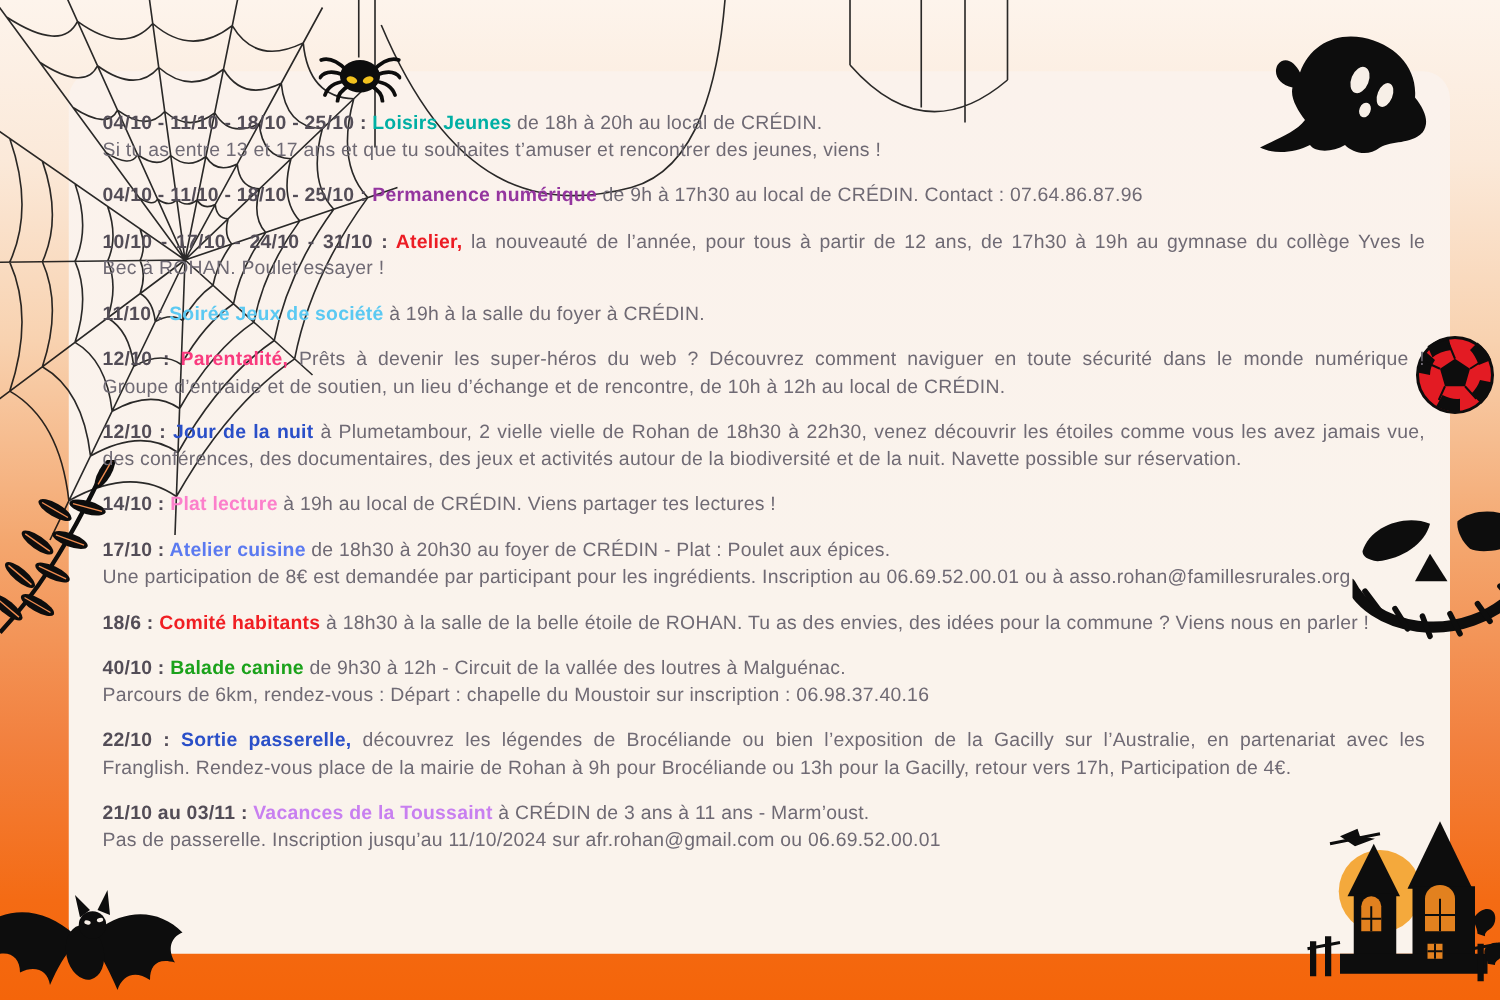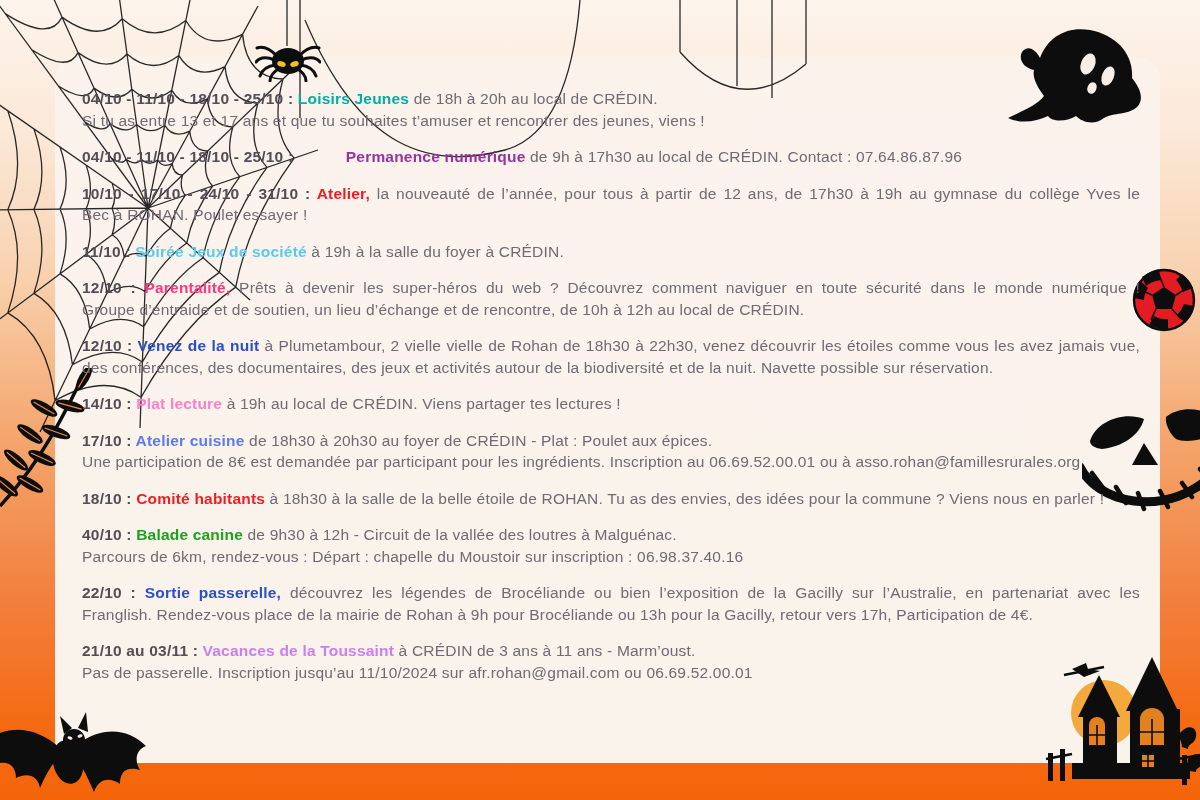--- a/index.html
+++ b/index.html
@@ -174,46 +174,46 @@
       <path d="M55,70 V90 M47,80 H63 M110,64 V90 M98,77 H122 M106,100 V112 M100,106 H112"></path>
     </g>
   </svg>
 
   <div class="events">
       <div class="event">
         <div class="line"><span class="date">04/10 - 11/10 - 18/10 - 25/10 : </span><span class="etitle" style="color: rgb(0, 175, 164);">Loisirs Jeunes</span><span> de 18h à 20h au local de CRÉDIN.</span></div>
         <div class="line">Si tu as entre 13 et 17 ans et que tu souhaites t’amuser et rencontrer des jeunes, viens !</div>
       </div>
       <div class="event">
-        <div class="line"><span class="date">04/10 - 11/10 - 18/10 - 25/10 : </span><span class="etitle" style="color: rgb(148, 53, 159); margin-left: 48px;">Permanence numérique</span><span> de 9h à 17h30 au local de CRÉDIN. Contact : 07.64.86.87.96</span></div>
+        <div class="line"><span class="date">04/10 - 11/10 - 18/10 - 25/10 : </span><span class="etitle" style="color: rgb(148, 53, 159);">Permanence numérique</span><span> de 9h à 17h30 au local de CRÉDIN. Contact : 07.64.86.87.96</span></div>
       </div>
       <div class="event">
         <div class="line just"><span class="date">10/10 - 17/10 - 24/10 - 31/10 : </span><span class="etitle" style="color: rgb(236, 28, 36);">Atelier,</span><span> la nouveauté de l’année, pour tous à partir de 12 ans, de 17h30 à 19h au gymnase du collège Yves le</span></div>
         <div class="line">Bec à ROHAN. Poulet essayer !</div>
       </div>
       <div class="event">
         <div class="line"><span class="date">11/10 : </span><span class="etitle" style="color: rgb(91, 201, 242);">Soirée Jeux de société</span><span> à 19h à la salle du foyer à CRÉDIN.</span></div>
       </div>
       <div class="event">
         <div class="line just"><span class="date">12/10 : </span><span class="etitle" style="color: rgb(249, 58, 126);">Parentalité,</span><span> Prêts à devenir les super-héros du web ? Découvrez comment naviguer en toute sécurité dans le monde numérique !</span></div>
         <div class="line">Groupe d’entraide et de soutien, un lieu d’échange et de rencontre, de 10h à 12h au local de CRÉDIN.</div>
       </div>
       <div class="event">
-        <div class="line just"><span class="date">12/10 : </span><span class="etitle" style="color: rgb(42, 79, 200);">Venez de la nuit</span><span> à Plumetambour, 2 vielle vielle de Rohan de 18h30 à 22h30, venez découvrir les étoiles comme vous les avez jamais vue,</span></div>
+        <div class="line just"><span class="date">12/10 : </span><span class="etitle" style="color: rgb(42, 79, 200);">Jour de la nuit</span><span> à Plumetambour, 2 vielle vielle de Rohan de 18h30 à 22h30, venez découvrir les étoiles comme vous les avez jamais vue,</span></div>
         <div class="line">des conférences, des documentaires, des jeux et activités autour de la biodiversité et de la nuit. Navette possible sur réservation.</div>
       </div>
       <div class="event">
         <div class="line"><span class="date">14/10 : </span><span class="etitle" style="color: rgb(252, 127, 203);">Plat lecture</span><span> à 19h au local de CRÉDIN. Viens partager tes lectures !</span></div>
       </div>
       <div class="event">
         <div class="line"><span class="date">17/10 : </span><span class="etitle" style="color: rgb(91, 122, 240);">Atelier cuisine</span><span> de 18h30 à 20h30 au foyer de CRÉDIN - Plat : Poulet aux épices.</span></div>
         <div class="line">Une participation de 8€ est demandée par participant pour les ingrédients. Inscription au 06.69.52.00.01 ou à asso.rohan@famillesrurales.org</div>
       </div>
       <div class="event">
-        <div class="line"><span class="date">18/10 : </span><span class="etitle" style="color: rgb(240, 30, 35);">Comité habitants</span><span> à 18h30 à la salle de la belle étoile de ROHAN. Tu as des envies, des idées pour la commune ? Viens nous en parler !</span></div>
+        <div class="line"><span class="date">18/6 : </span><span class="etitle" style="color: rgb(240, 30, 35);">Comité habitants</span><span> à 18h30 à la salle de la belle étoile de ROHAN. Tu as des envies, des idées pour la commune ? Viens nous en parler !</span></div>
       </div>
       <div class="event">
         <div class="line"><span class="date">40/10 : </span><span class="etitle" style="color: rgb(27, 162, 27);">Balade canine</span><span> de 9h30 à 12h - Circuit de la vallée des loutres à Malguénac.</span></div>
         <div class="line">Parcours de 6km, rendez-vous : Départ : chapelle du Moustoir sur inscription : 06.98.37.40.16</div>
       </div>
       <div class="event">
         <div class="line just"><span class="date">22/10 : </span><span class="etitle" style="color: rgb(42, 79, 200);">Sortie passerelle,</span><span> découvrez les légendes de Brocéliande ou bien l’exposition de la Gacilly sur l’Australie, en partenariat avec les</span></div>
         <div class="line">Franglish. Rendez-vous place de la mairie de Rohan à 9h pour Brocéliande ou 13h pour la Gacilly, retour vers 17h, Participation de 4€.</div>
       </div>
       <div class="event">

